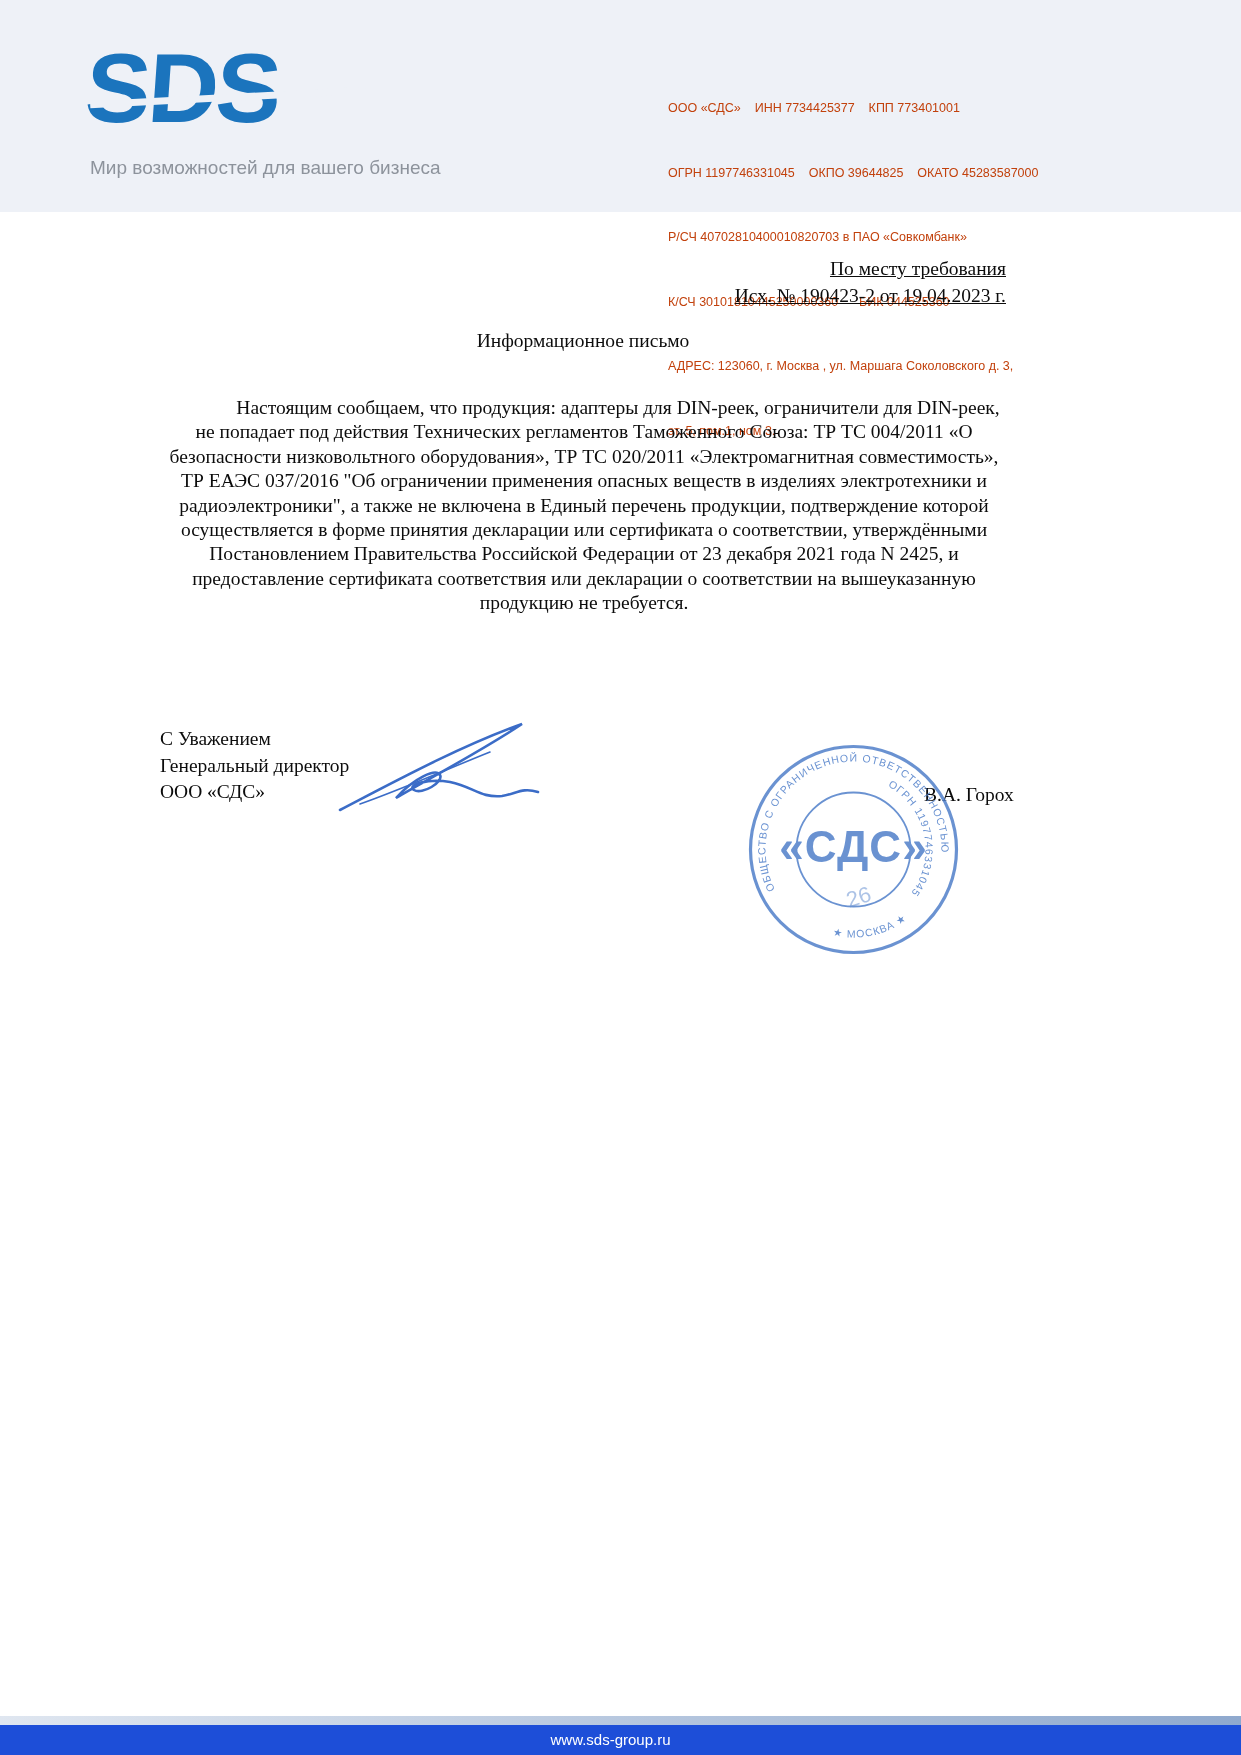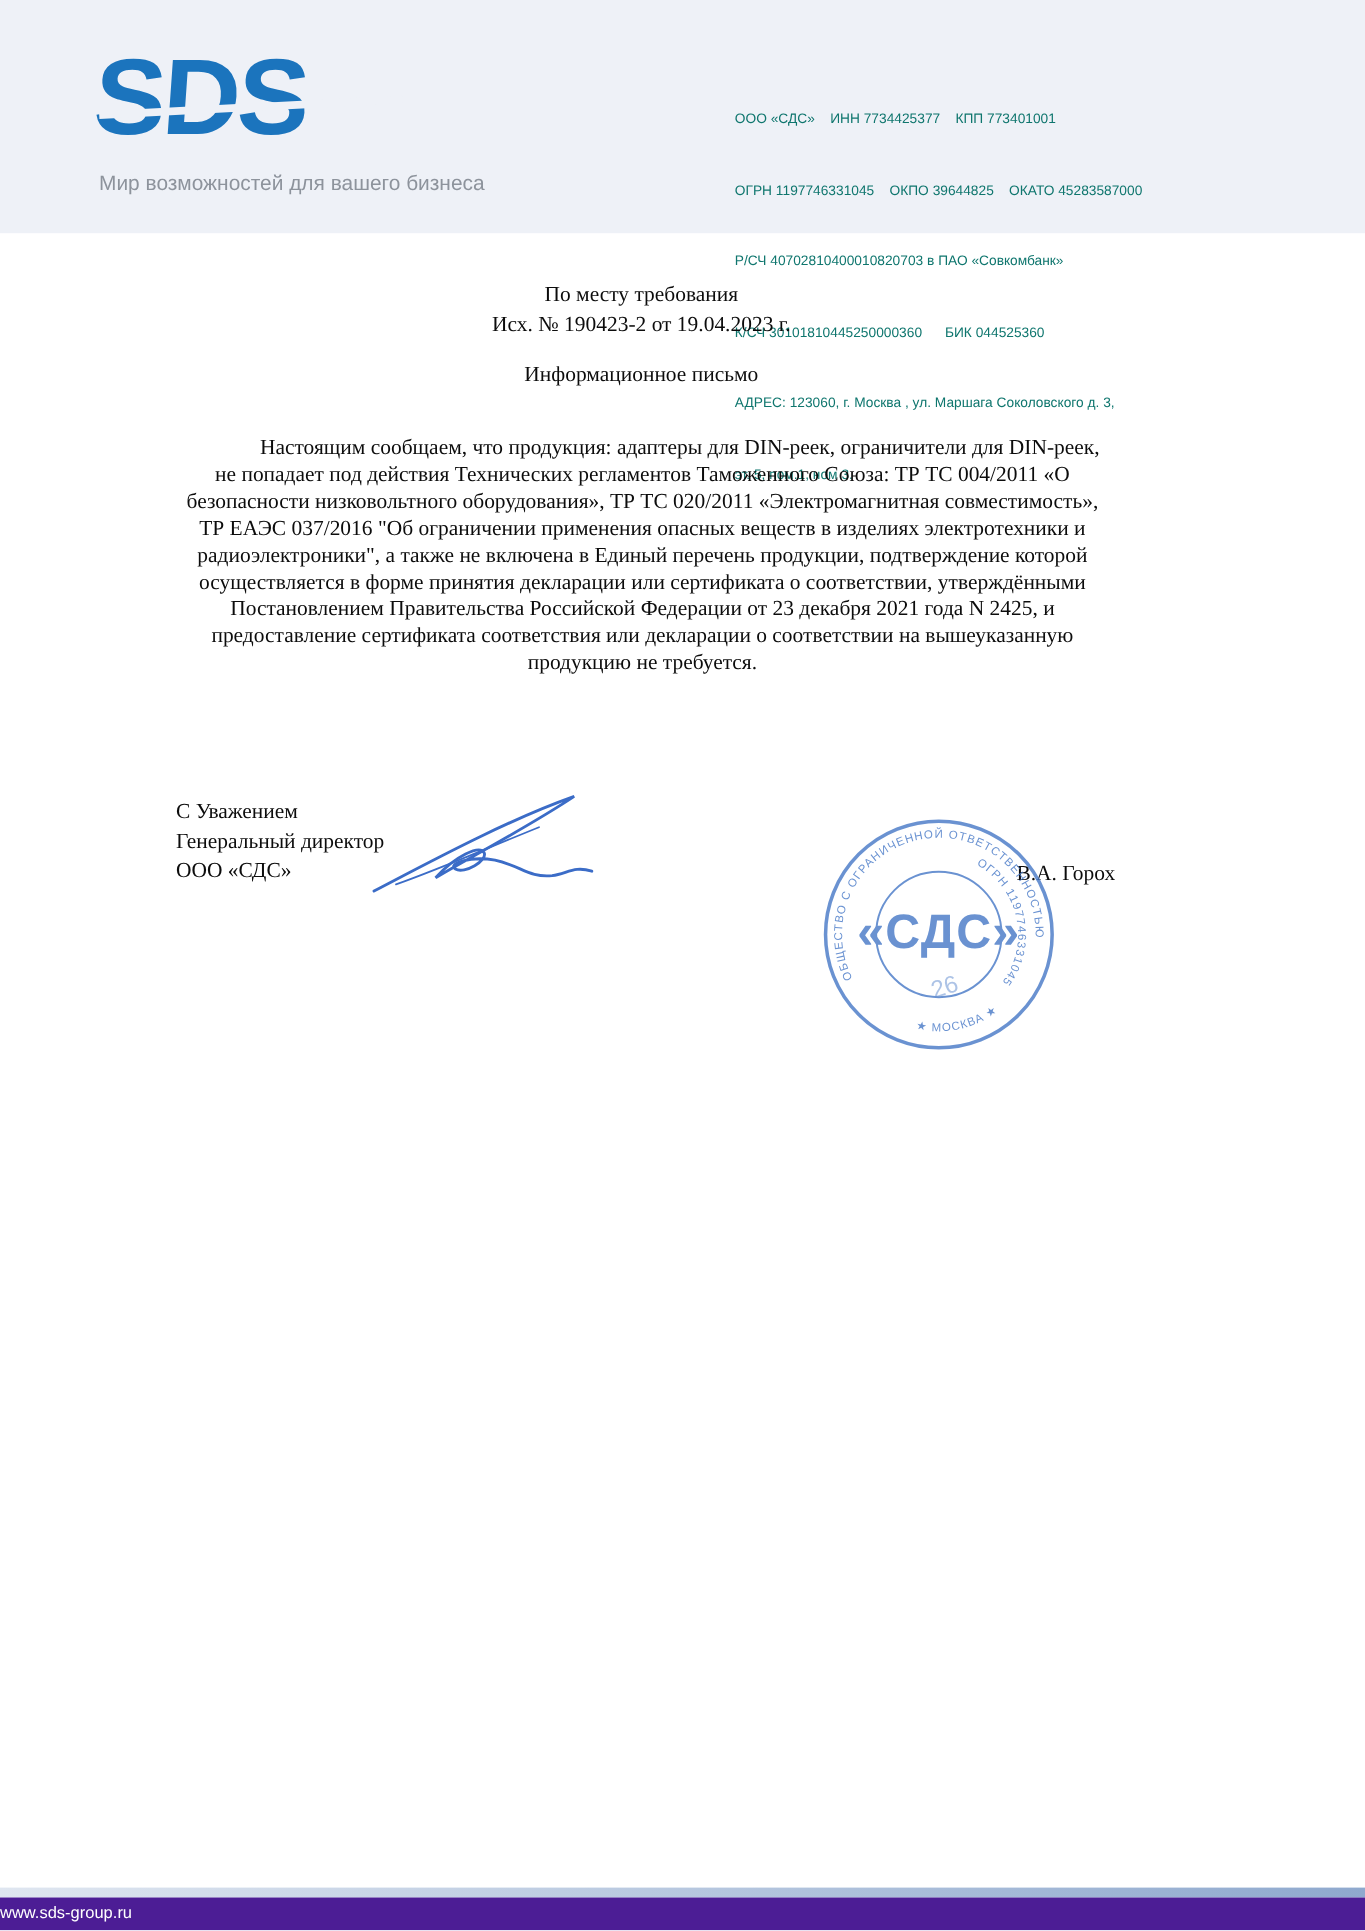--- a/index.html
+++ b/index.html
@@ -52,37 +52,38 @@
     top: 157px;
     font-size: 19px;
     color: #8d939c;
   }
   .company-details {
     position: absolute;
     left: 668px;
     top: 55px;
     font-size: 12.5px;
     line-height: 21.5px;
-    color: #0f766e;
+    color: #c2410c;
     white-space: pre-wrap;
   }
 
   
   .letter-body {
     font-family: "Liberation Serif", serif;
     color: #0c0c0c;
     font-size: 19.5px;
   }
   .recipient-block {
     position: absolute;
     left: 160px;
     top: 255px;
     width: 846px;
-    text-align: center;
+    text-align: right;
     line-height: 27px;
+    text-decoration: underline;
   }
   .letter-title {
     position: absolute;
     left: 160px;
     top: 330px;
     width: 846px;
     text-align: center;
   }
   .letter-text {
     position: absolute;
@@ -143,25 +144,25 @@
   .footer-strip {
     position: absolute;
     left: 0; bottom: 30px;
     width: 100%; height: 9px;
     background: linear-gradient(to right, #dfe6f0, #8fa9ce);
   }
   .footer-bar {
     position: absolute;
     left: 0; bottom: 0;
     width: 100%; height: 30px;
-    background: #4c1d95;
+    background: #1d4ed8;
     color: #ffffff;
     font-size: 15px;
     line-height: 30px;
-    text-align: left;
+    text-align: center;
     padding-right: 20px;
   }
 </style>
 </head>
 <body>
 
 <div class="page">
 
   <div class="letterhead">
     <div class="logo-wrap">

